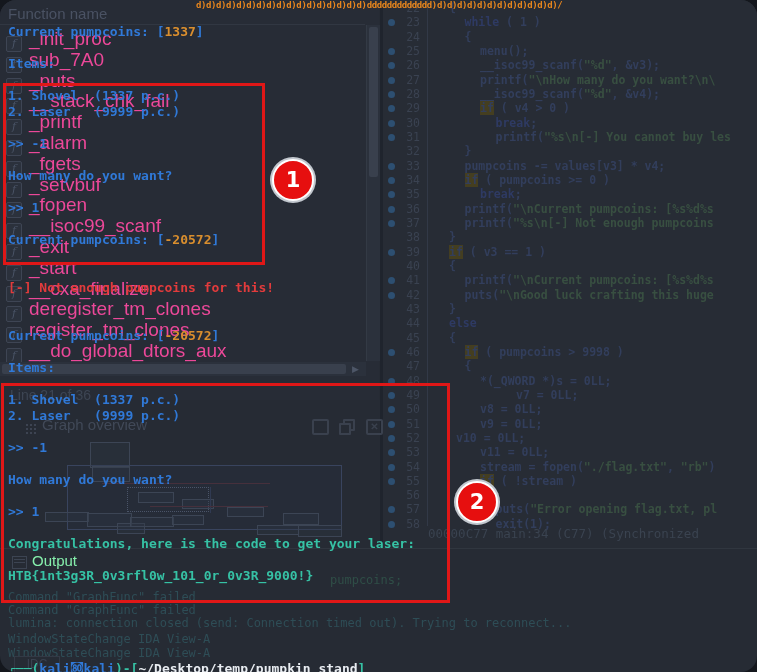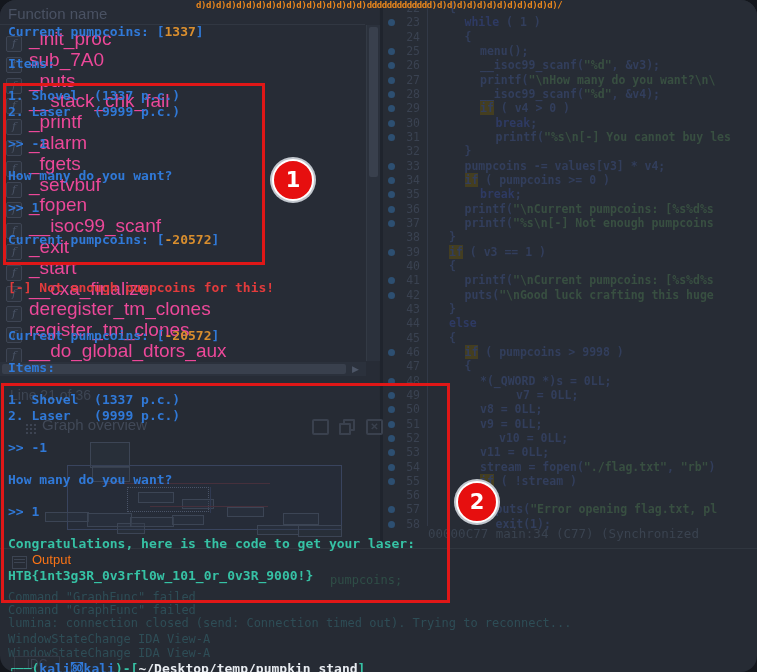--- a/index.html
+++ b/index.html
@@ -34,21 +34,21 @@
   .wbtn.b2 i.q2{left:0;top:4px;background:#262b34;}
   .wbtn.b3{left:366px;color:#3a414e;font-size:10px;line-height:12px;text-align:center;font-weight:bold;}
   .gblock{position:absolute;border:1px solid #3c4555;background:rgba(46,54,70,.35);z-index:1;}
   .gview{position:absolute;border:1px solid #39445e;background:rgba(41,49,68,.25);z-index:1;}
   .gdot{position:absolute;border:1px dotted #4a5468;z-index:1;}
   .gedge{position:absolute;z-index:1;}
   
   .opanel{position:absolute;left:0;top:548px;width:757px;height:124px;border-top:1px solid #30363f;z-index:1;}
   .out-icon{position:absolute;left:12px;top:556px;width:13px;height:11px;border:1px solid #3c4452;z-index:1;}
   .out-icon i{display:block;height:1px;background:#3c4452;margin:2px 1px 0 1px;}
-  .out-title{position:absolute;left:32px;top:552px;font-size:13px;color:#f97316;z-index:1;}
+  .out-title{position:absolute;left:32px;top:552px;font-size:15px;color:#86efac;z-index:1;}
   .log{position:absolute;left:8px;font-family:"DejaVu Sans Mono",monospace;font-size:12px;color:#2e4d56;white-space:pre;z-index:1;}
   .ghost{position:absolute;left:8px;font-family:"DejaVu Sans Mono",monospace;font-size:12px;color:#2e4d56;white-space:pre;z-index:1;}
   .artifact{position:absolute;left:330px;top:573px;font-family:"DejaVu Sans Mono",monospace;font-size:12px;color:#2f4e47;z-index:1;}
   .idc-tab{position:absolute;left:14px;top:656px;width:44px;height:15px;border:1px solid #333a46;border-bottom:none;
            font-size:12px;color:#3a4250;text-align:center;line-height:15px;z-index:1;}
   
   .cpanel{position:absolute;left:380px;top:0;width:377px;height:548px;background:#272c35;border-left:3px solid #1f242d;z-index:0;}
   .code-rows{position:absolute;left:380px;top:1px;width:338px;z-index:1;}
   .c-row{position:relative;height:14.33px;line-height:14.33px;white-space:nowrap;
          font-family:"DejaVu Sans Mono",monospace;font-size:11.5px;font-weight:bold;}
@@ -313,21 +313,21 @@
         <span class="cd" style="padding-left: 53px; text-align: right;"><span>v8 = 0LL;</span></span>
       </div>
       <div class="c-row">
         <span class="bp on"></span>
         <span class="ln">51</span>
         <span class="cd" style="padding-left: 53px;"><span>v9 = 0LL;</span></span>
       </div>
       <div class="c-row">
         <span class="bp on"></span>
         <span class="ln">52</span>
-        <span class="cd" style="padding-left: 72px;"><span>v10 = 0LL;</span></span>
+        <span class="cd" style="padding-left: 29px;"><span>v10 = 0LL;</span></span>
       </div>
       <div class="c-row">
         <span class="bp on"></span>
         <span class="ln">53</span>
         <span class="cd" style="padding-left: 53px;"><span>v11 = 0LL;</span></span>
       </div>
       <div class="c-row">
         <span class="bp on"></span>
         <span class="ln">54</span>
         <span class="cd" style="padding-left: 53px;"><span>stream = fopen(</span><span class="str">"./flag.txt"</span><span>, </span><span class="str">"rb"</span><span>)</span></span>

